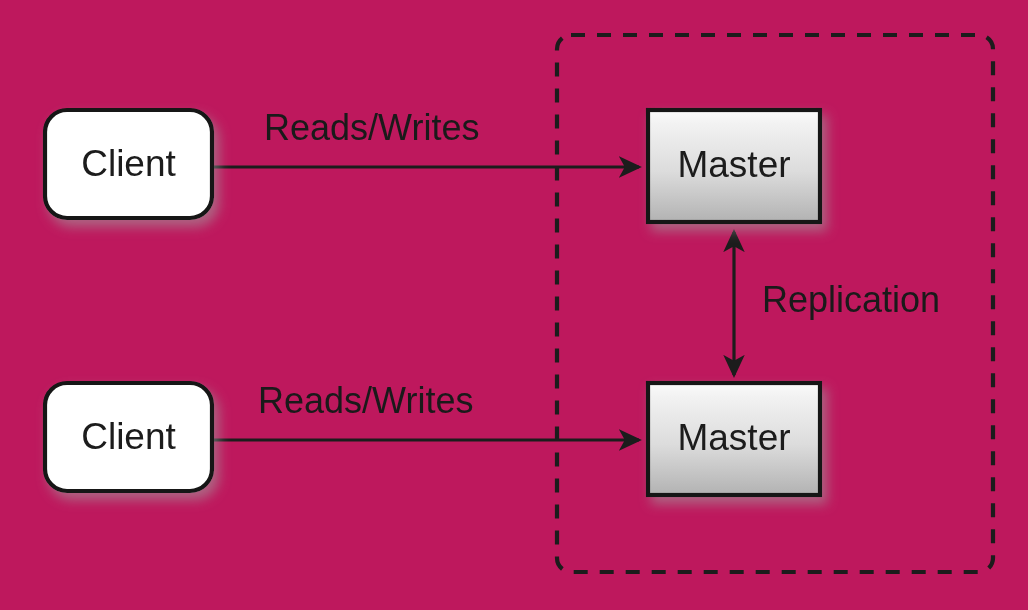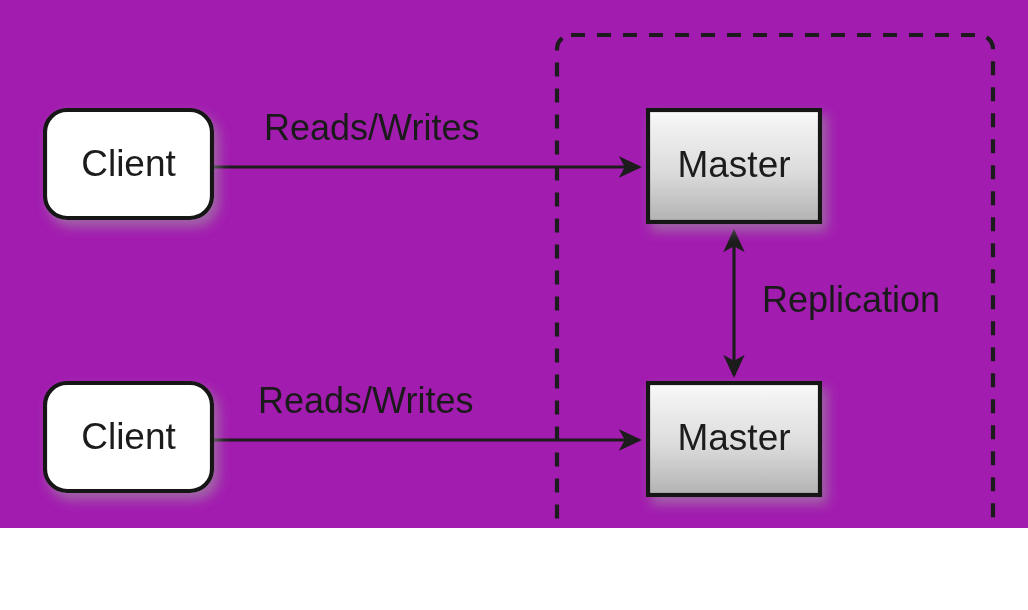--- a/index.html
+++ b/index.html
@@ -8,22 +8,22 @@
     padding: 0;
     background: #ffffff;
   }
   body {
     font-family: "Liberation Sans", sans-serif;
     -webkit-font-smoothing: antialiased;
   }
   #canvas {
     position: relative;
     width: 1028px;
-    height: 528px;
-    background: #a21caf;
+    height: 610px;
+    background: #be185d;
     overflow: hidden;
   }
   #diagram-svg {
     position: absolute;
     left: 0;
     top: 0;
     width: 1028px;
     height: 610px;
     display: block;
   }

